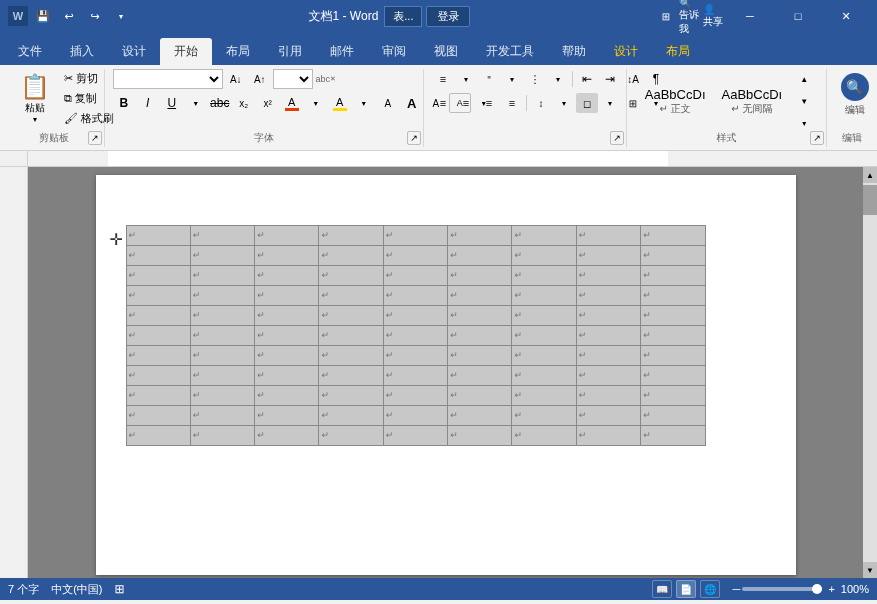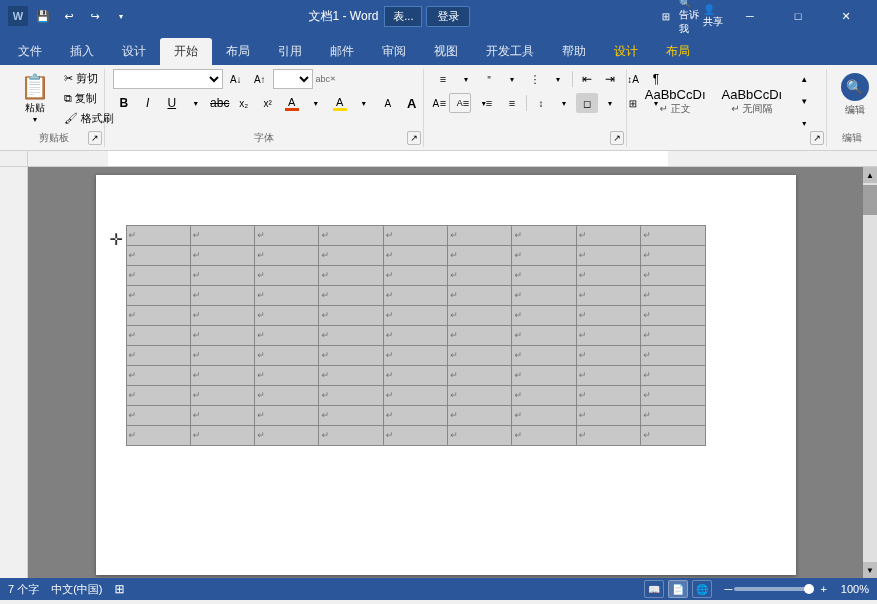--- a/index.html
+++ b/index.html
@@ -250,20 +250,21 @@
         <div class="style-item">
           <span style="font-size:13px;">AaBbCcDı</span>
           <span style="font-size:10px;color:#555;">↵ 无间隔</span>
         </div>
         <div style="display:flex;flex-direction:column;justify-content:center;gap:2px;margin-left:2px;">
           <div class="ribbon-icon-btn" style="font-size:8px;">▲</div>
           <div class="ribbon-icon-btn" style="font-size:8px;">▼</div>
           <div class="ribbon-icon-btn" style="font-size:8px;">▾</div>
         </div>
       </div>
+      <div class="ribbon-group-label">样式</div>
       <div class="group-dialog-btn">↗</div>
     </div>
 
     <div class="ribbon-group" style="min-width:50px; border-right:none;">
       <div class="editing-group">
         <div class="search-circle">
           <span style="color:white;font-size:14px;">🔍</span>
         </div>
         <span style="font-size:10px;margin-top:2px;color:#555;">编辑</span>
       </div>
@@ -445,16 +446,16 @@
   <div class="status-right">
     <div class="view-btn" title="阅读视图">📖</div>
     <div class="view-btn active" title="页面视图">📄</div>
     <div class="view-btn" title="Web版式视图">🌐</div>
     <div style="display:flex;align-items:center;margin-left:8px;">
       <div style="width:6px;height:10px;display:flex;align-items:center;cursor:pointer;">─</div>
       <div class="zoom-slider">
         <div class="zoom-slider-thumb"></div>
       </div>
       <div style="cursor:pointer;padding:0 2px;">+</div>
-      <span style="margin-left:12px;">100%</span>
+      <span style="margin-left:4px;">100%</span>
     </div>
   </div>
 </div>
 
 </body></html>

